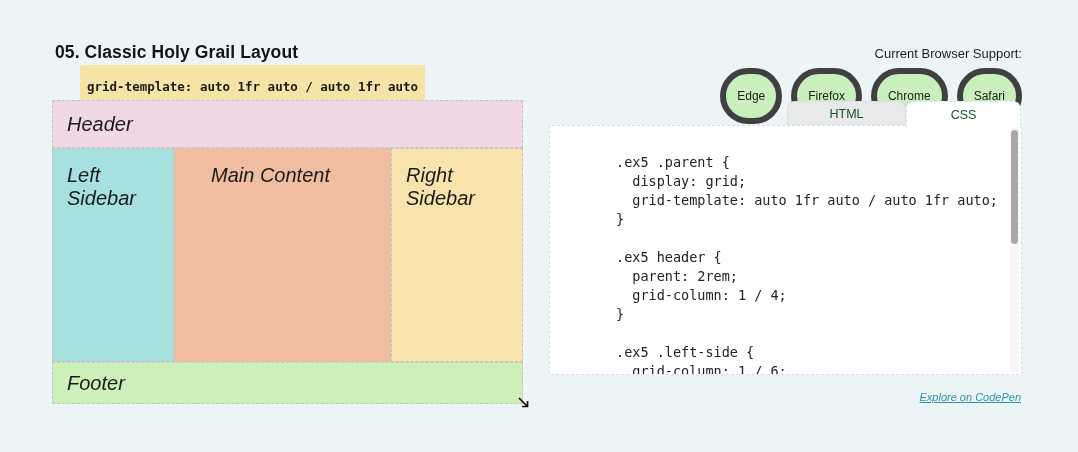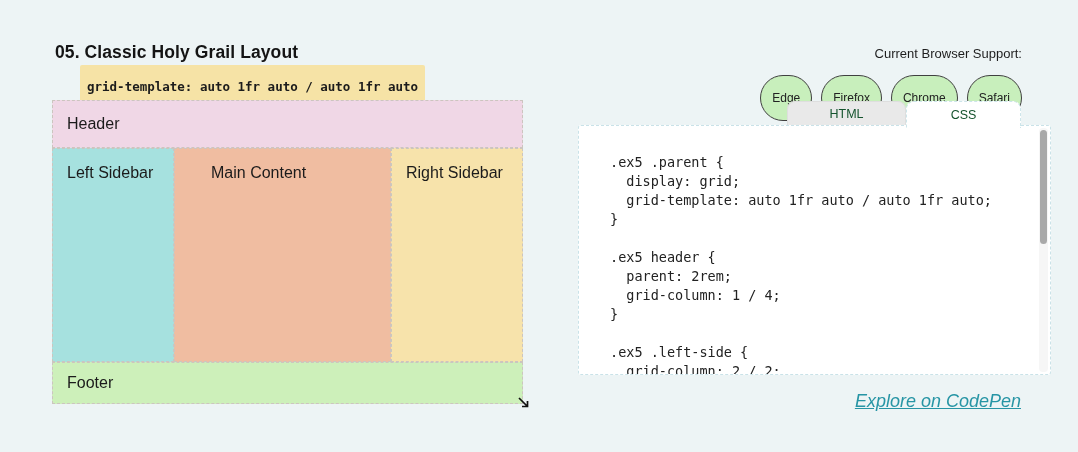--- a/index.html
+++ b/index.html
@@ -20,34 +20,34 @@
     font-family:"DejaVu Sans Mono", monospace;
     font-weight:bold; font-size:12.5px;
     padding:14px 7px; border-radius:2px; white-space:pre;
   }
 
   
   .support { position:absolute; right:56px; top:46px; text-align:right; }
   .support-label { font-size:13px; color:#1e1e1e; }
   .badges { margin-top:7px; display:flex; gap:9px; justify-content:flex-end; }
   .badge {
-    background:#c8efbc; border:1px solid #404040; border-radius:999px;
-    padding:14px 11px; font-size:12px; color:#222; line-height:16px;margin-top:7px;
+    background:#c8efbc; border:6px solid #404040; border-radius:999px;
+    padding:14px 11px; font-size:12px; color:#222; line-height:16px;
   }
 
   
   .demo {
     position:absolute; left:52px; top:100px; width:471px; height:304px;
     display:grid;
     grid-template-rows:48px 1fr 42px;
     grid-template-columns:122px 217px 132px;
   }
   .cell {
     box-sizing:border-box; border:1px dashed #ccc5bf;
-    font-size:16px; color:#1b1b1b;
+    font-size:20px; color:#1b1b1b;font-style:italic;
   }
   .cell-header { grid-column:1 / 4; display:flex; align-items:center; padding-left:14px; }
   .cell-col    { padding:15px 0 0 14px; }
   .cell-footer { grid-column:1 / 4; display:flex; align-items:center; padding-left:14px; }
 
   
   .resize-cursor { position:absolute; left:516px; top:395px; }
 
   
   .tabs { position:absolute; left:787px; top:101px; display:flex; }
@@ -60,43 +60,43 @@
     background:#e9e9e9; border:1px solid #dedede; border-bottom:none;
     border-radius:8px 8px 0 0;
   }
   .tab-active {
     background:#ffffff; border:1px dashed #cde5ea; border-bottom:none;
     border-radius:8px 8px 0 0;
     width:115px; height:27px; position:relative; z-index:2;
   }
 
   .panel {
-    position:absolute; left:578px; top:125px; width:473px; height:250px;
+    position:absolute; left:549px; top:125px; width:473px; height:250px;
     box-sizing:border-box; background:#ffffff;
-    border:1px dashed #c9e2e8; border-radius:3px; overflow:hidden; z-index:1;
+    border:1px dashed #c9e2e8; border-radius:3px; overflow:hidden; z-index:1;padding-left:35px;
   }
   .code {
     padding:27px 0 0 31px;
     font-family:"DejaVu Sans Mono", monospace;
     font-size:13.5px; line-height:19px; color:#222;
   }
   .code-line { white-space:pre; min-height:19px; }
 
   .scroll-track {
     position:absolute; top:2px; right:2px; bottom:2px; width:9px;
     background:#f6f6f6; border-radius:4px;
   }
   .scroll-thumb {
     position:absolute; top:2px; right:1px; width:7px; height:114px;
     background:#a9a9a9; border-radius:4px;
   }
 
   .codepen-link {
     position:absolute; right:57px; top:391px;
-    font-size:18px; font-style:italic; color:#2795a5;
+    font-size:11px; font-style:italic; color:#2795a5;
     text-decoration:underline; cursor:pointer;
   }
 </style>
 </head>
 <body>
 
 <div class="page-title">05. Classic Holy Grail Layout</div>
 <div class="code-chip" style="background: rgb(246, 227, 166);">grid-template: auto 1fr auto / auto 1fr auto</div>
 
 <div class="support">
@@ -144,21 +144,21 @@
     <div class="code-line">  display: grid;</div>
     <div class="code-line">  grid-template: auto 1fr auto / auto 1fr auto;</div>
     <div class="code-line">}</div>
     <div class="code-line"></div>
     <div class="code-line">.ex5 header {</div>
     <div class="code-line">  parent: 2rem;</div>
     <div class="code-line">  grid-column: 1 / 4;</div>
     <div class="code-line">}</div>
     <div class="code-line"></div>
     <div class="code-line">.ex5 .left-side {</div>
-    <div class="code-line">  grid-column: 2 / 2;</div>
+    <div class="code-line">  grid-column: 1 / 6;</div>
 
   </div>
   <div class="scroll-track">
     <div class="scroll-thumb"></div>
   </div>
 </div>
 
 <a class="codepen-link">Explore on CodePen</a>
 
 </body></html>

